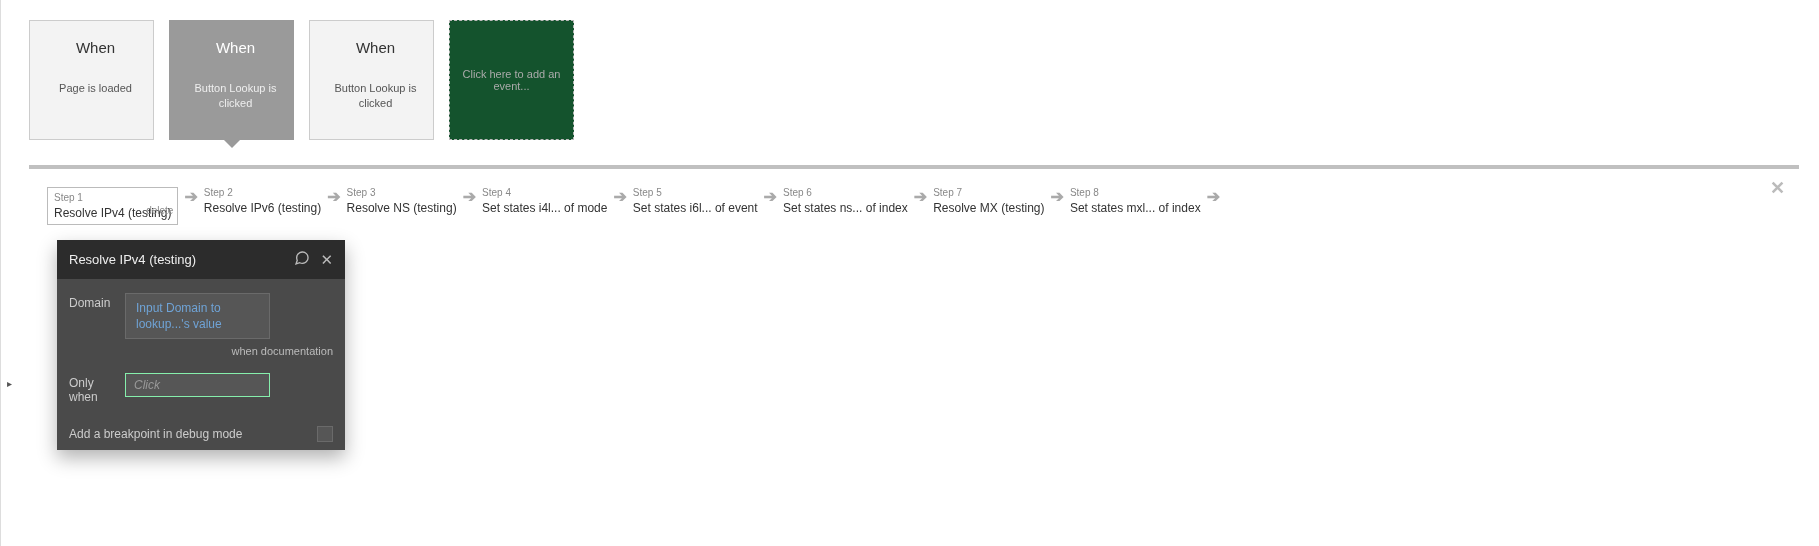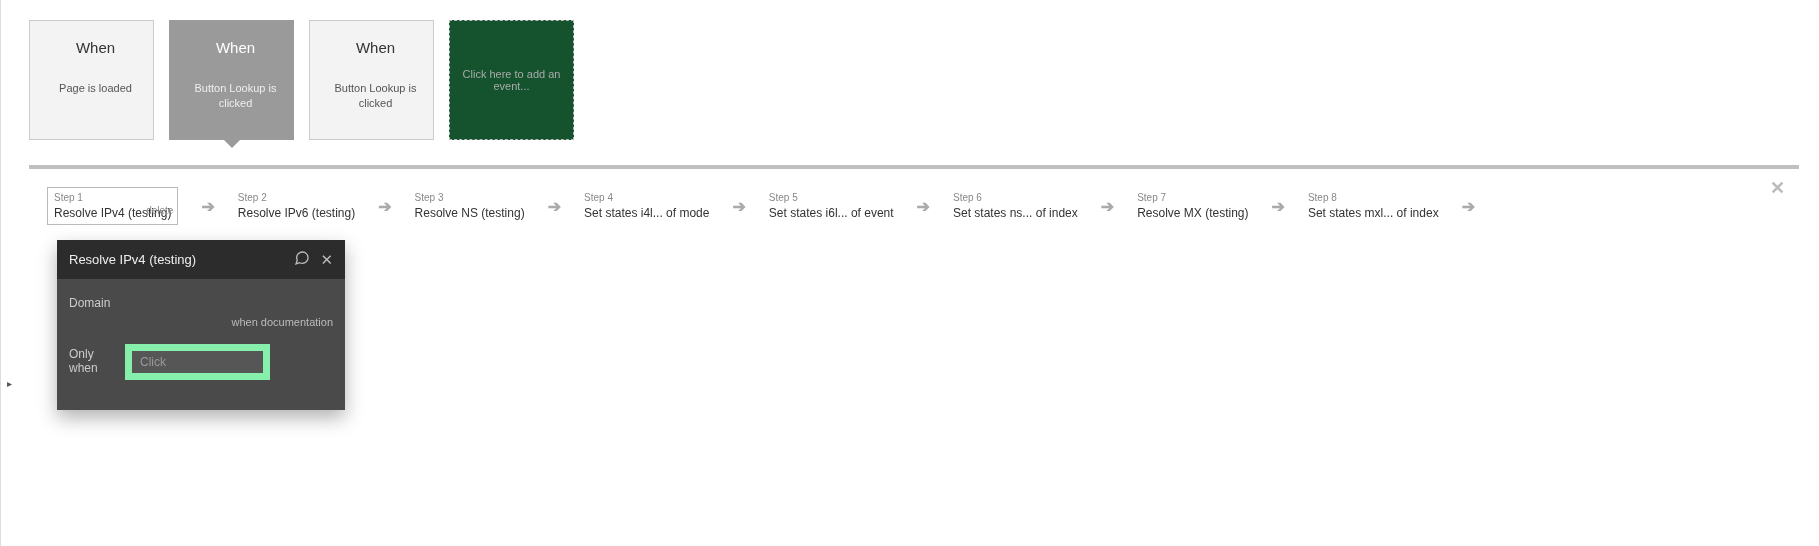--- a/index.html
+++ b/index.html
@@ -29,21 +29,21 @@
       display: flex; align-items: center; justify-content: center; text-align: center;
       font-size: 11px; color: #aaa; padding: 6px 12px; cursor: pointer;
     }
 
     .steps-area {
       margin-top: 25px; border-top: 4px solid #c0c0c0; padding: 18px 12px 60px 18px;
       position: relative; background: #fff;
     }
     .steps-close { position: absolute; top: 8px; right: 14px; font-size: 18px; color: #bbb; font-weight: bold; cursor: pointer; }
 
-    .steps-row { display: flex; align-items: center; flex-wrap: wrap; gap: 17px; }
+    .steps-row { display: flex; flex-wrap: wrap; gap: 0; }
     .step-box { min-width: 100px; cursor: pointer; }
     .step-box .label { font-size: 10px; color: #888; margin-bottom: 3px; }
     .step-box .name { font-size: 12px; color: #333; }
     .step-box.focused { border: 1px solid #bbb; padding: 4px 6px; position: relative; }
     .step-box.focused .delete { position: absolute; bottom: 8px; right: 4px; font-size: 10px; color: #888; }
     .arrow {
       color: #aaa; font-size: 16px; font-weight: bold; padding: 0 6px; user-select: none;
     }
 
     .editor-panel {
@@ -51,32 +51,32 @@
       background: #4a4a4a; color: #ddd; font-size: 12px;
       box-shadow: 0 8px 18px rgba(0,0,0,.3); z-index: 10;
     }
     .editor-header {
       background: #2c2c2c; padding: 10px 12px; display: flex; align-items: center; justify-content: space-between;
     }
     .editor-header .title { font-size: 13px; color: #eee; }
     .editor-header .hicons { display: flex; gap: 10px; align-items: center; }
     .editor-header .hicon { color: #bbb; cursor: pointer; font-size: 15px; }
 
-    .editor-body { padding: 14px 12px 24px 12px; }
+    .editor-body { padding: 14px 12px 8px 12px; }
     .row { display: flex; align-items: flex-start; margin-bottom: 6px; }
     .row .lbl { flex: 0 0 56px; color: #ccc; font-size: 12px; padding-top: 3px; }
     .row .val { flex: 1; }
     .binding-box {
       background: #565656; border: 1px solid #6a6a6a; padding: 6px 10px; width: 145px;
       color: #6fa3d6; font-size: 12px; line-height: 1.35; cursor: pointer;
     }
     .doc-link { text-align: right; font-size: 11px; color: #bbb; margin-top: 4px; margin-bottom: 16px; cursor: pointer; }
     .click-box {
-      background: #565656; border: 7px solid #86efac; padding: 4px 8px; width: 145px;
-      color: #999; font-size: 12px; cursor: pointer;
+      background: #565656; border: 1px solid #86efac; padding: 4px 8px; width: 145px;
+      color: #999; font-size: 12px; cursor: pointer; font-style: italic;
     }
     .bp-row { display: flex; align-items: center; justify-content: space-between; margin-top: 22px; }
     .bp-row .bptext { font-size: 12px; color: #ccc; }
     .bp-row .cb {
       width: 16px; height: 16px; background: #565656; border: 1px solid #6a6a6a; cursor: pointer;
     }
 
     .handle-arrow {
       position: absolute; left: 6px; top: 378px; font-size: 10px; color: #555; cursor: pointer;
     }
@@ -171,26 +171,33 @@
           <svg width="16" height="16" viewBox="0 0 24 24" fill="none" stroke="#bbb" stroke-width="2">
               <path d="M21 11.5a8.38 8.38 0 0 1-.9 3.8 8.5 8.5 0 0 1-7.6 4.7 8.38 8.38 0 0 1-3.8-.9L3 21l1.9-5.7a8.38 8.38 0 0 1-.9-3.8 8.5 8.5 0 0 1 4.7-7.6 8.38 8.38 0 0 1 3.8-.9h.5a8.48 8.48 0 0 1 8 8v.5z"></path>
             </svg>
         </span>
         <span class="hicon">✕</span>
       </span>
     </div>
     <div class="editor-body">
       <div class="row">
         <div class="lbl">Domain</div>
+        <div class="val">
+          <div class="binding-box">Input Domain to lookup...'s value</div>
+        </div>
       </div>
       <div class="doc-link">when documentation</div>
 
       <div class="row">
         <div class="lbl">Only when</div>
         <div class="val">
           <div class="click-box">Click</div>
         </div>
       </div>
 
+      <div class="bp-row">
+        <span class="bptext">Add a breakpoint in debug mode</span>
+        <span class="cb"></span>
+      </div>
     </div>
   </div>
 
 </div>
 
 </body></html>

